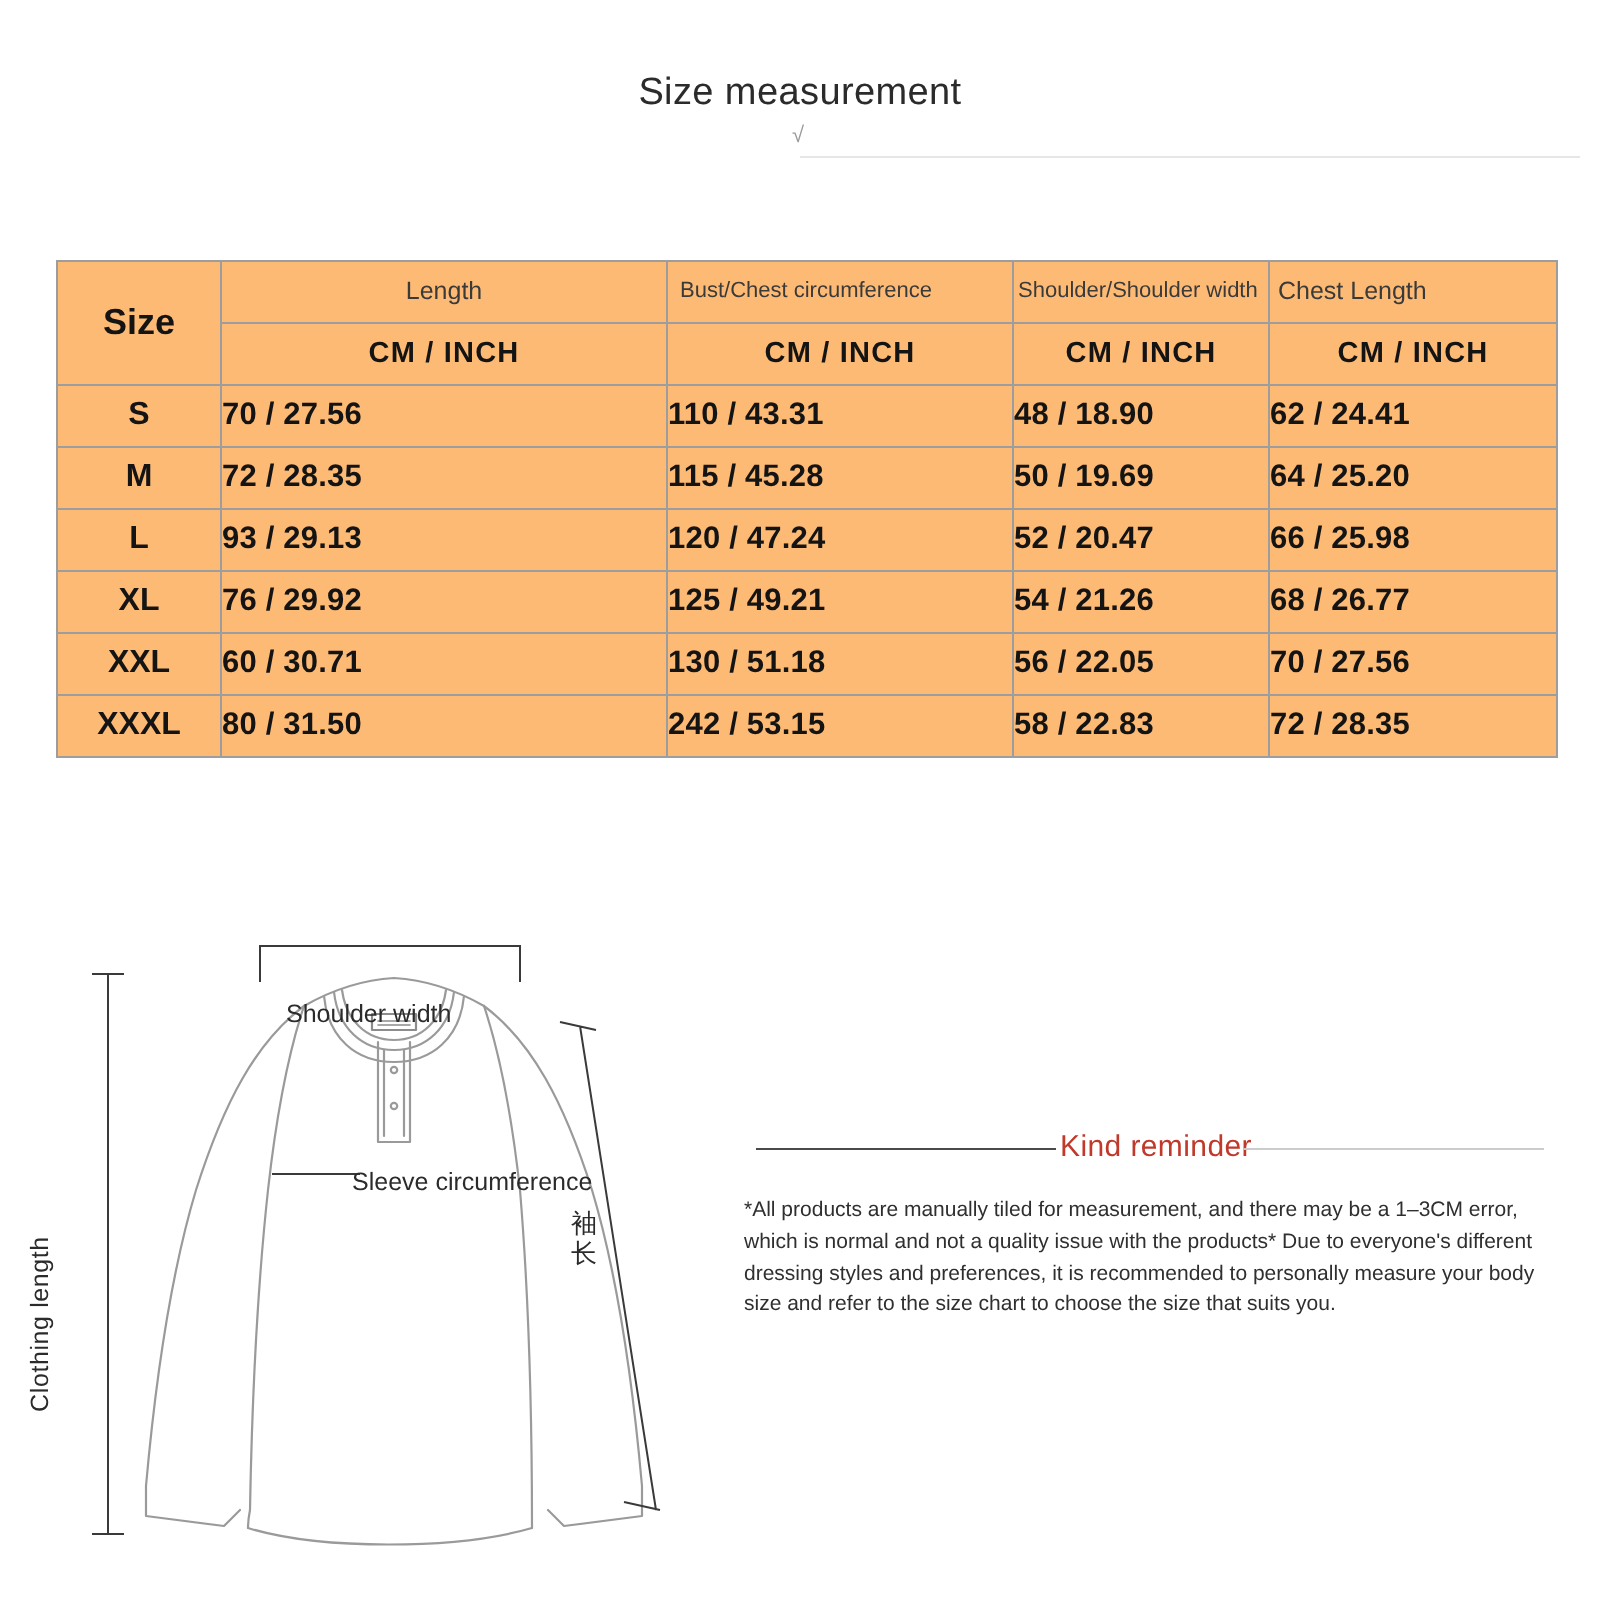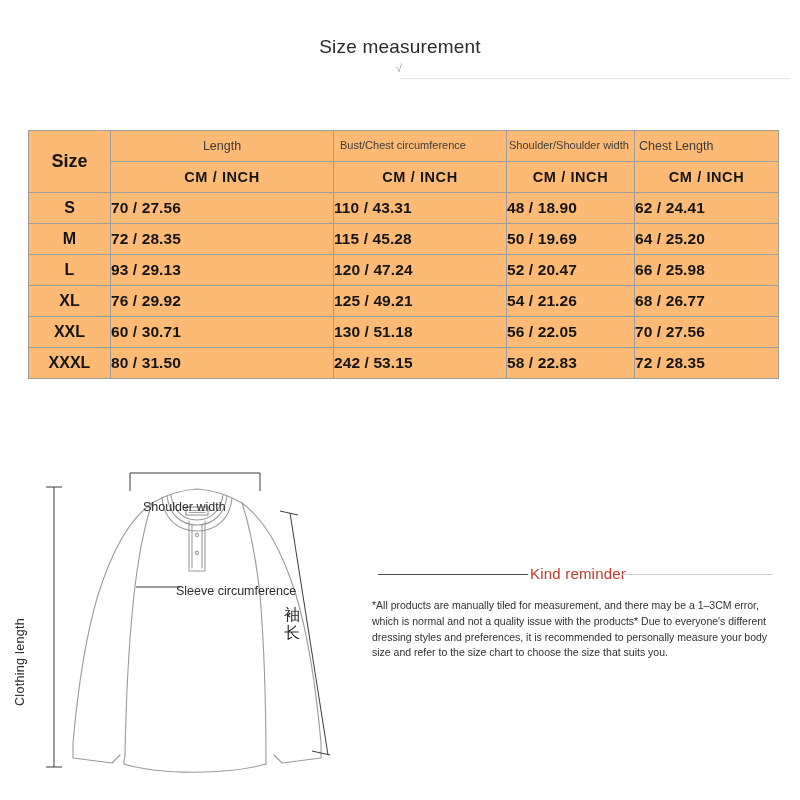--- a/index.html
+++ b/index.html
@@ -102,21 +102,21 @@
   #lbl-shoulder{left:143px;top:500px;}
   #lbl-chest{left:176px;top:584px;}
   #lbl-clothing{
     left:-24px;top:655px;
     transform:rotate(-90deg);
     transform-origin:center center;
     font-size:12.5px;letter-spacing:.3px;
   }
   #lbl-sleeve{
     left:283px;top:606px;
-    font-size:16px;line-height:1.12;text-align:center;
+    font-size:13px;line-height:1.12;text-align:center;
     white-space:normal;width:18px;
     font-family:"DejaVu Sans",sans-serif;
   }
 
   
   #reminder{
     position:absolute;left:370px;top:560px;width:410px;
   }
   #reminder-head{
     position:relative;height:26px;

